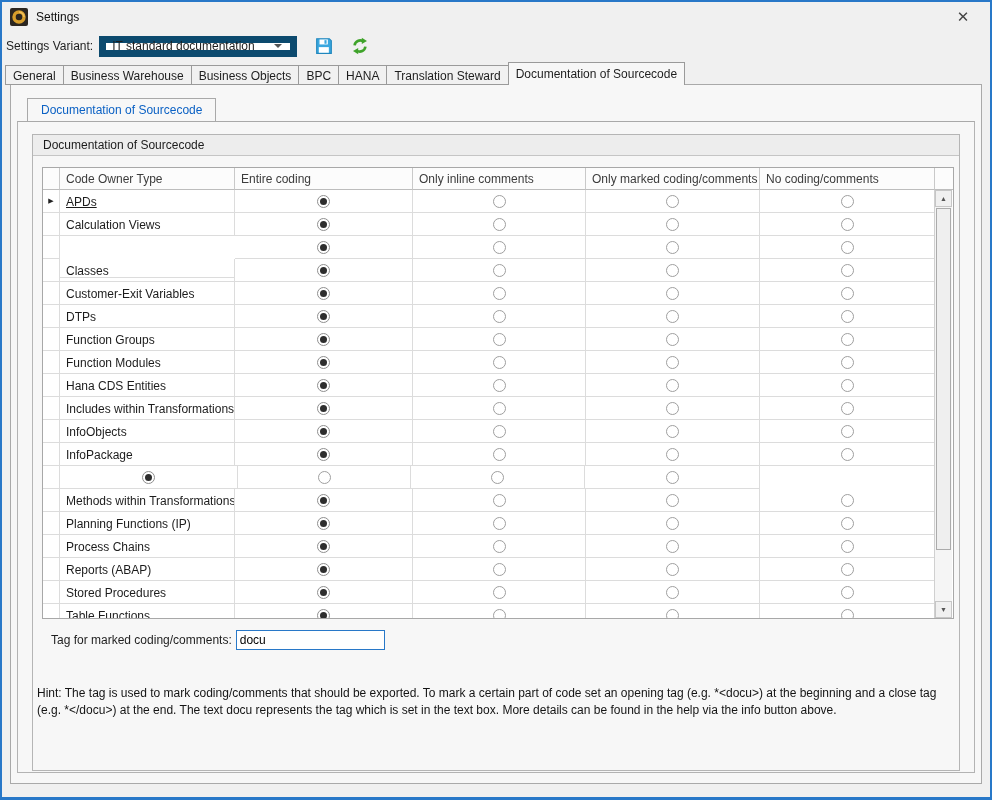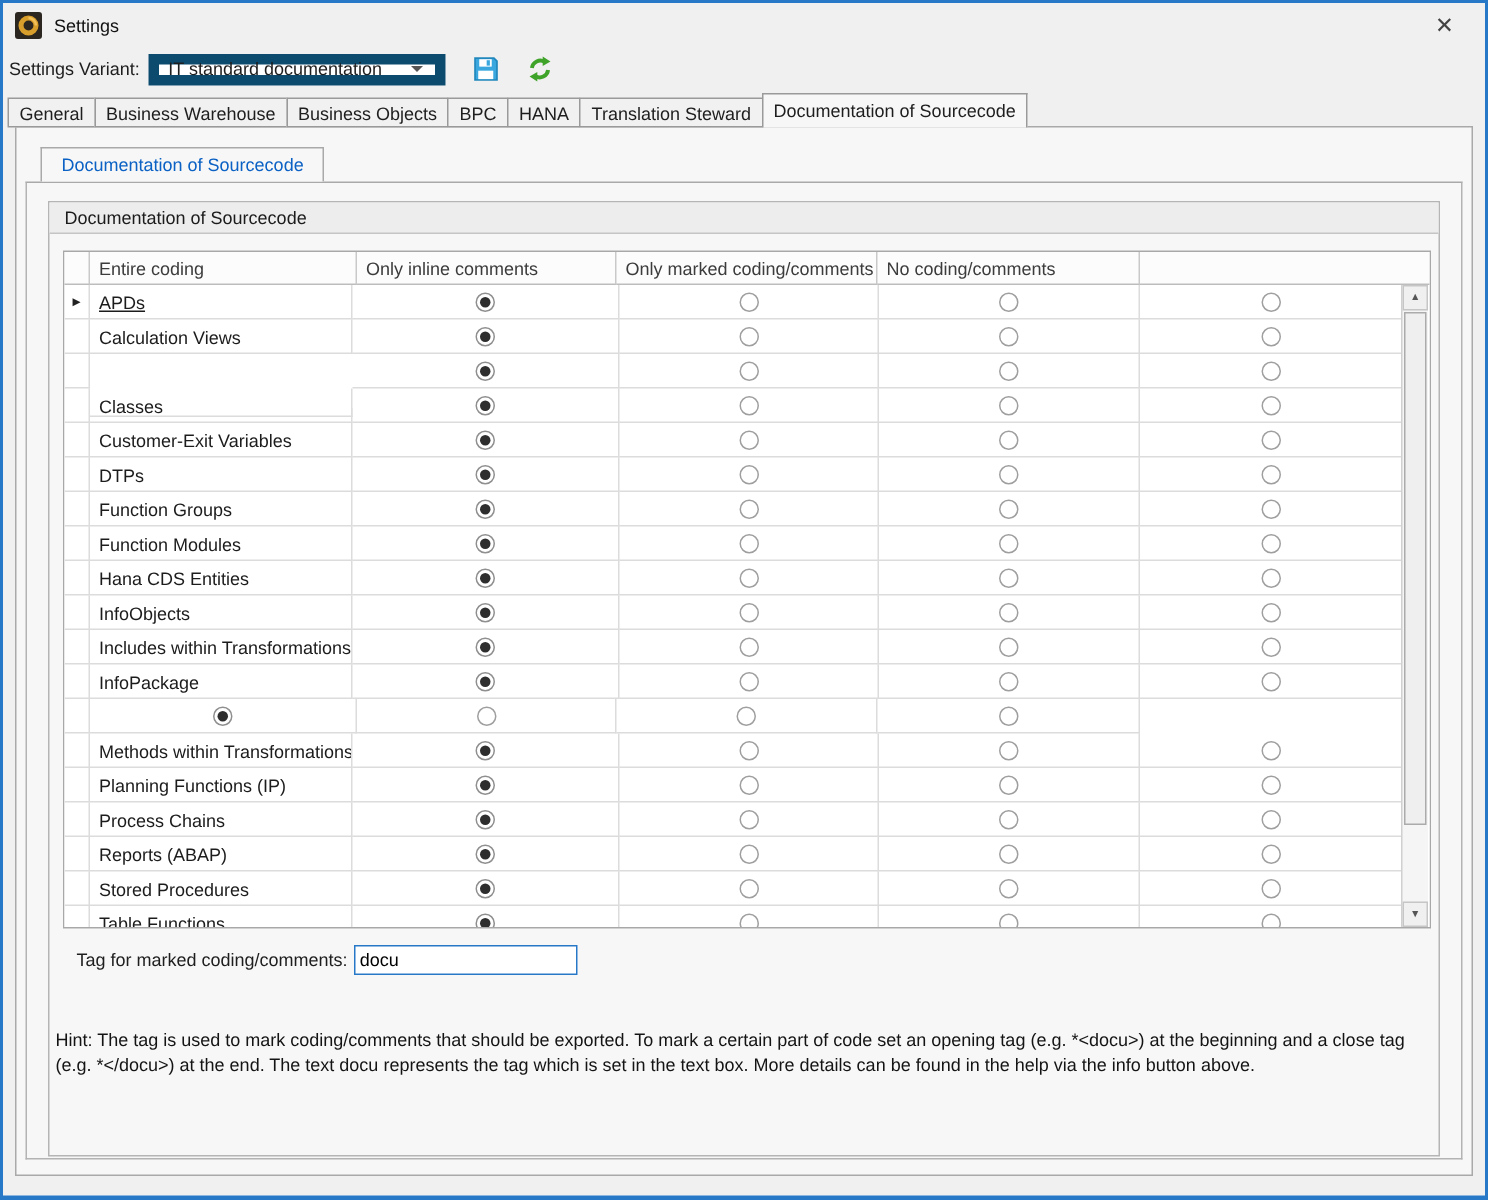--- a/index.html
+++ b/index.html
@@ -143,20 +143,21 @@
     <div class="inner-tabrow">
       <div class="inner-tab">Documentation of Sourcecode</div>
     </div>
     <div class="inner-page">
       <div class="groupbox">
         <div class="group-header">Documentation of Sourcecode</div>
 
         <div class="grid">
           <div class="grid-header">
               <div class="gh-cell" style="width: 17px;"></div>
+              <div class="gh-cell" style="width: 175px;">Code Owner Type</div>
               <div class="gh-cell" style="width: 178px;">Entire coding</div>
               <div class="gh-cell" style="width: 173px;">Only inline comments</div>
               <div class="gh-cell" style="width: 174px;">Only marked coding/comments</div>
               <div class="gh-cell" style="width: 175px;">No coding/comments</div>
               <div class="gh-cell last"></div>
             </div>
           <div class="grid-body">
             <div id="rows-container">
                 <div class="grid-row">
                   <div class="gr-cell gr-sel" style="width: 17px;">▶</div>
@@ -297,37 +298,37 @@
                   </div>
                   <div class="gr-cell gr-radio" style="width: 174px;">
                     <span class="radio"></span>
                   </div>
                   <div class="gr-cell gr-radio" style="width: 175px;">
                     <span class="radio"></span>
                   </div>
                 </div>
                 <div class="grid-row">
                   <div class="gr-cell gr-sel" style="width: 17px;"></div>
+                  <div class="gr-cell gr-label" style="width: 175px;">Includes within Transformations</div>
+                  <div class="gr-cell gr-radio" style="width: 178px;">
+                    <span class="radio sel"></span>
+                  </div>
+                  <div class="gr-cell gr-radio" style="width: 173px;">
+                    <span class="radio"></span>
+                  </div>
+                  <div class="gr-cell gr-radio" style="width: 174px;">
+                    <span class="radio"></span>
+                  </div>
+                  <div class="gr-cell gr-radio" style="width: 175px;">
+                    <span class="radio"></span>
+                  </div>
+                </div>
+                <div class="grid-row">
+                  <div class="gr-cell gr-sel" style="width: 17px;"></div>
                   <div class="gr-cell gr-label" style="width: 175px;">InfoObjects</div>
-                  <div class="gr-cell gr-radio" style="width: 178px;">
-                    <span class="radio sel"></span>
-                  </div>
-                  <div class="gr-cell gr-radio" style="width: 173px;">
-                    <span class="radio"></span>
-                  </div>
-                  <div class="gr-cell gr-radio" style="width: 174px;">
-                    <span class="radio"></span>
-                  </div>
-                  <div class="gr-cell gr-radio" style="width: 175px;">
-                    <span class="radio"></span>
-                  </div>
-                </div>
-                <div class="grid-row">
-                  <div class="gr-cell gr-sel" style="width: 17px;"></div>
-                  <div class="gr-cell gr-label" style="width: 175px;">Includes within Transformations</div>
                   <div class="gr-cell gr-radio" style="width: 178px;">
                     <span class="radio sel"></span>
                   </div>
                   <div class="gr-cell gr-radio" style="width: 173px;">
                     <span class="radio"></span>
                   </div>
                   <div class="gr-cell gr-radio" style="width: 174px;">
                     <span class="radio"></span>
                   </div>
                   <div class="gr-cell gr-radio" style="width: 175px;">

